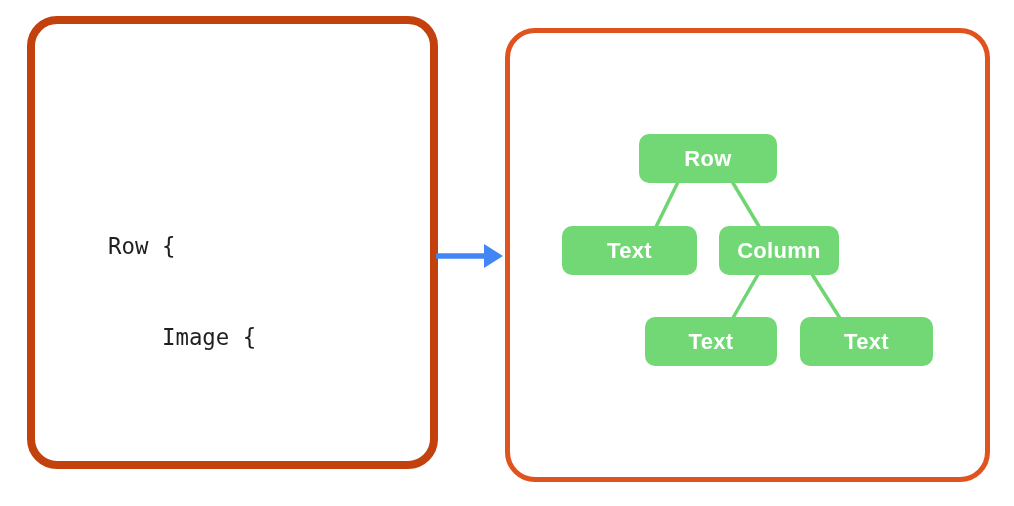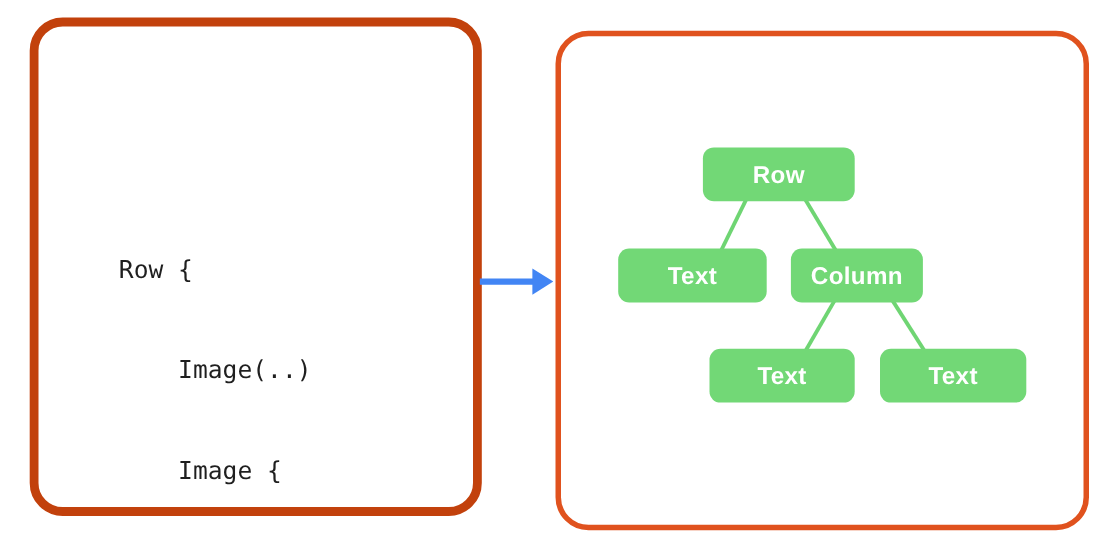--- a/index.html
+++ b/index.html
@@ -76,21 +76,20 @@
   .node-text2  { left: 290px; top: 284px; width: 133px; height: 49px; }
 </style>
 </head>
 <body>
 
 <div class="stage">
 
   <div class="panel code-panel">
     <div class="code-block">
       <div class="code-line">Row {</div>
-      <div class="code-line">    Image(..)</div>
       <div class="code-line">    Image {</div>
       
       
       
       
     </div>
   </div>
 
   <svg class="flow-arrow" viewBox="0 0 67 32">
     <line x1="0" y1="16" x2="51" y2="16" stroke="#4285F4" stroke-width="5.5"></line>

